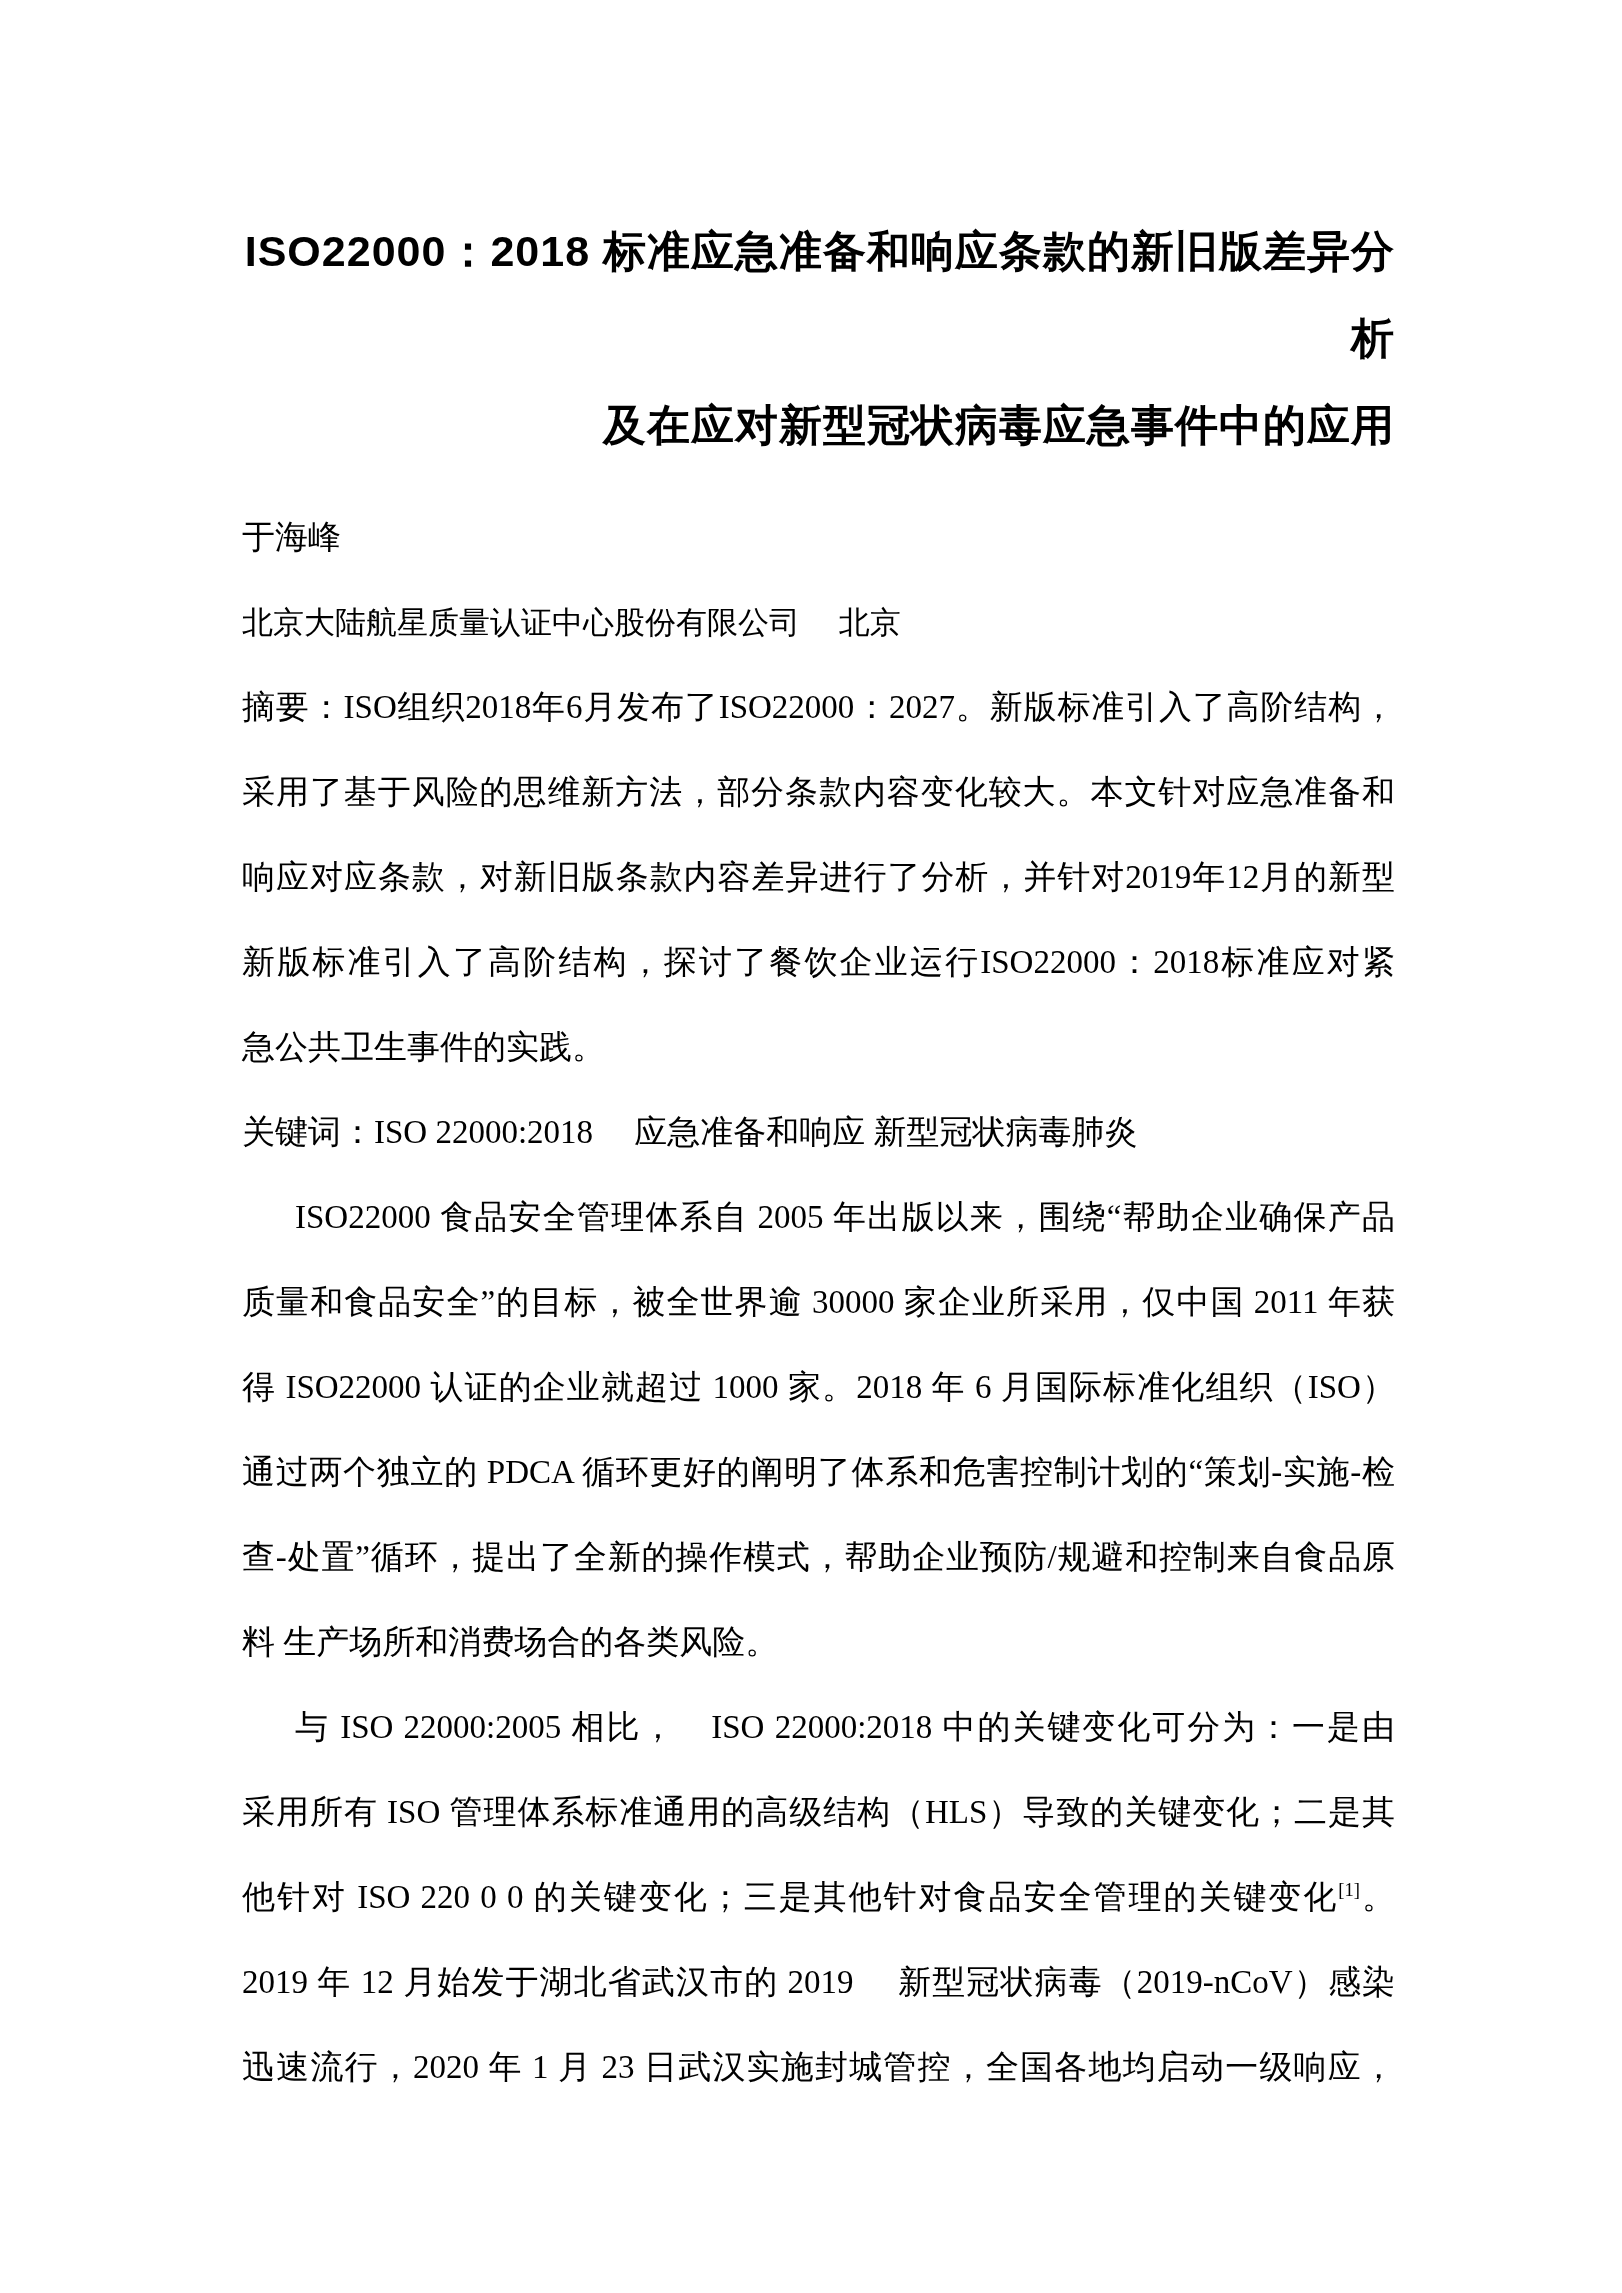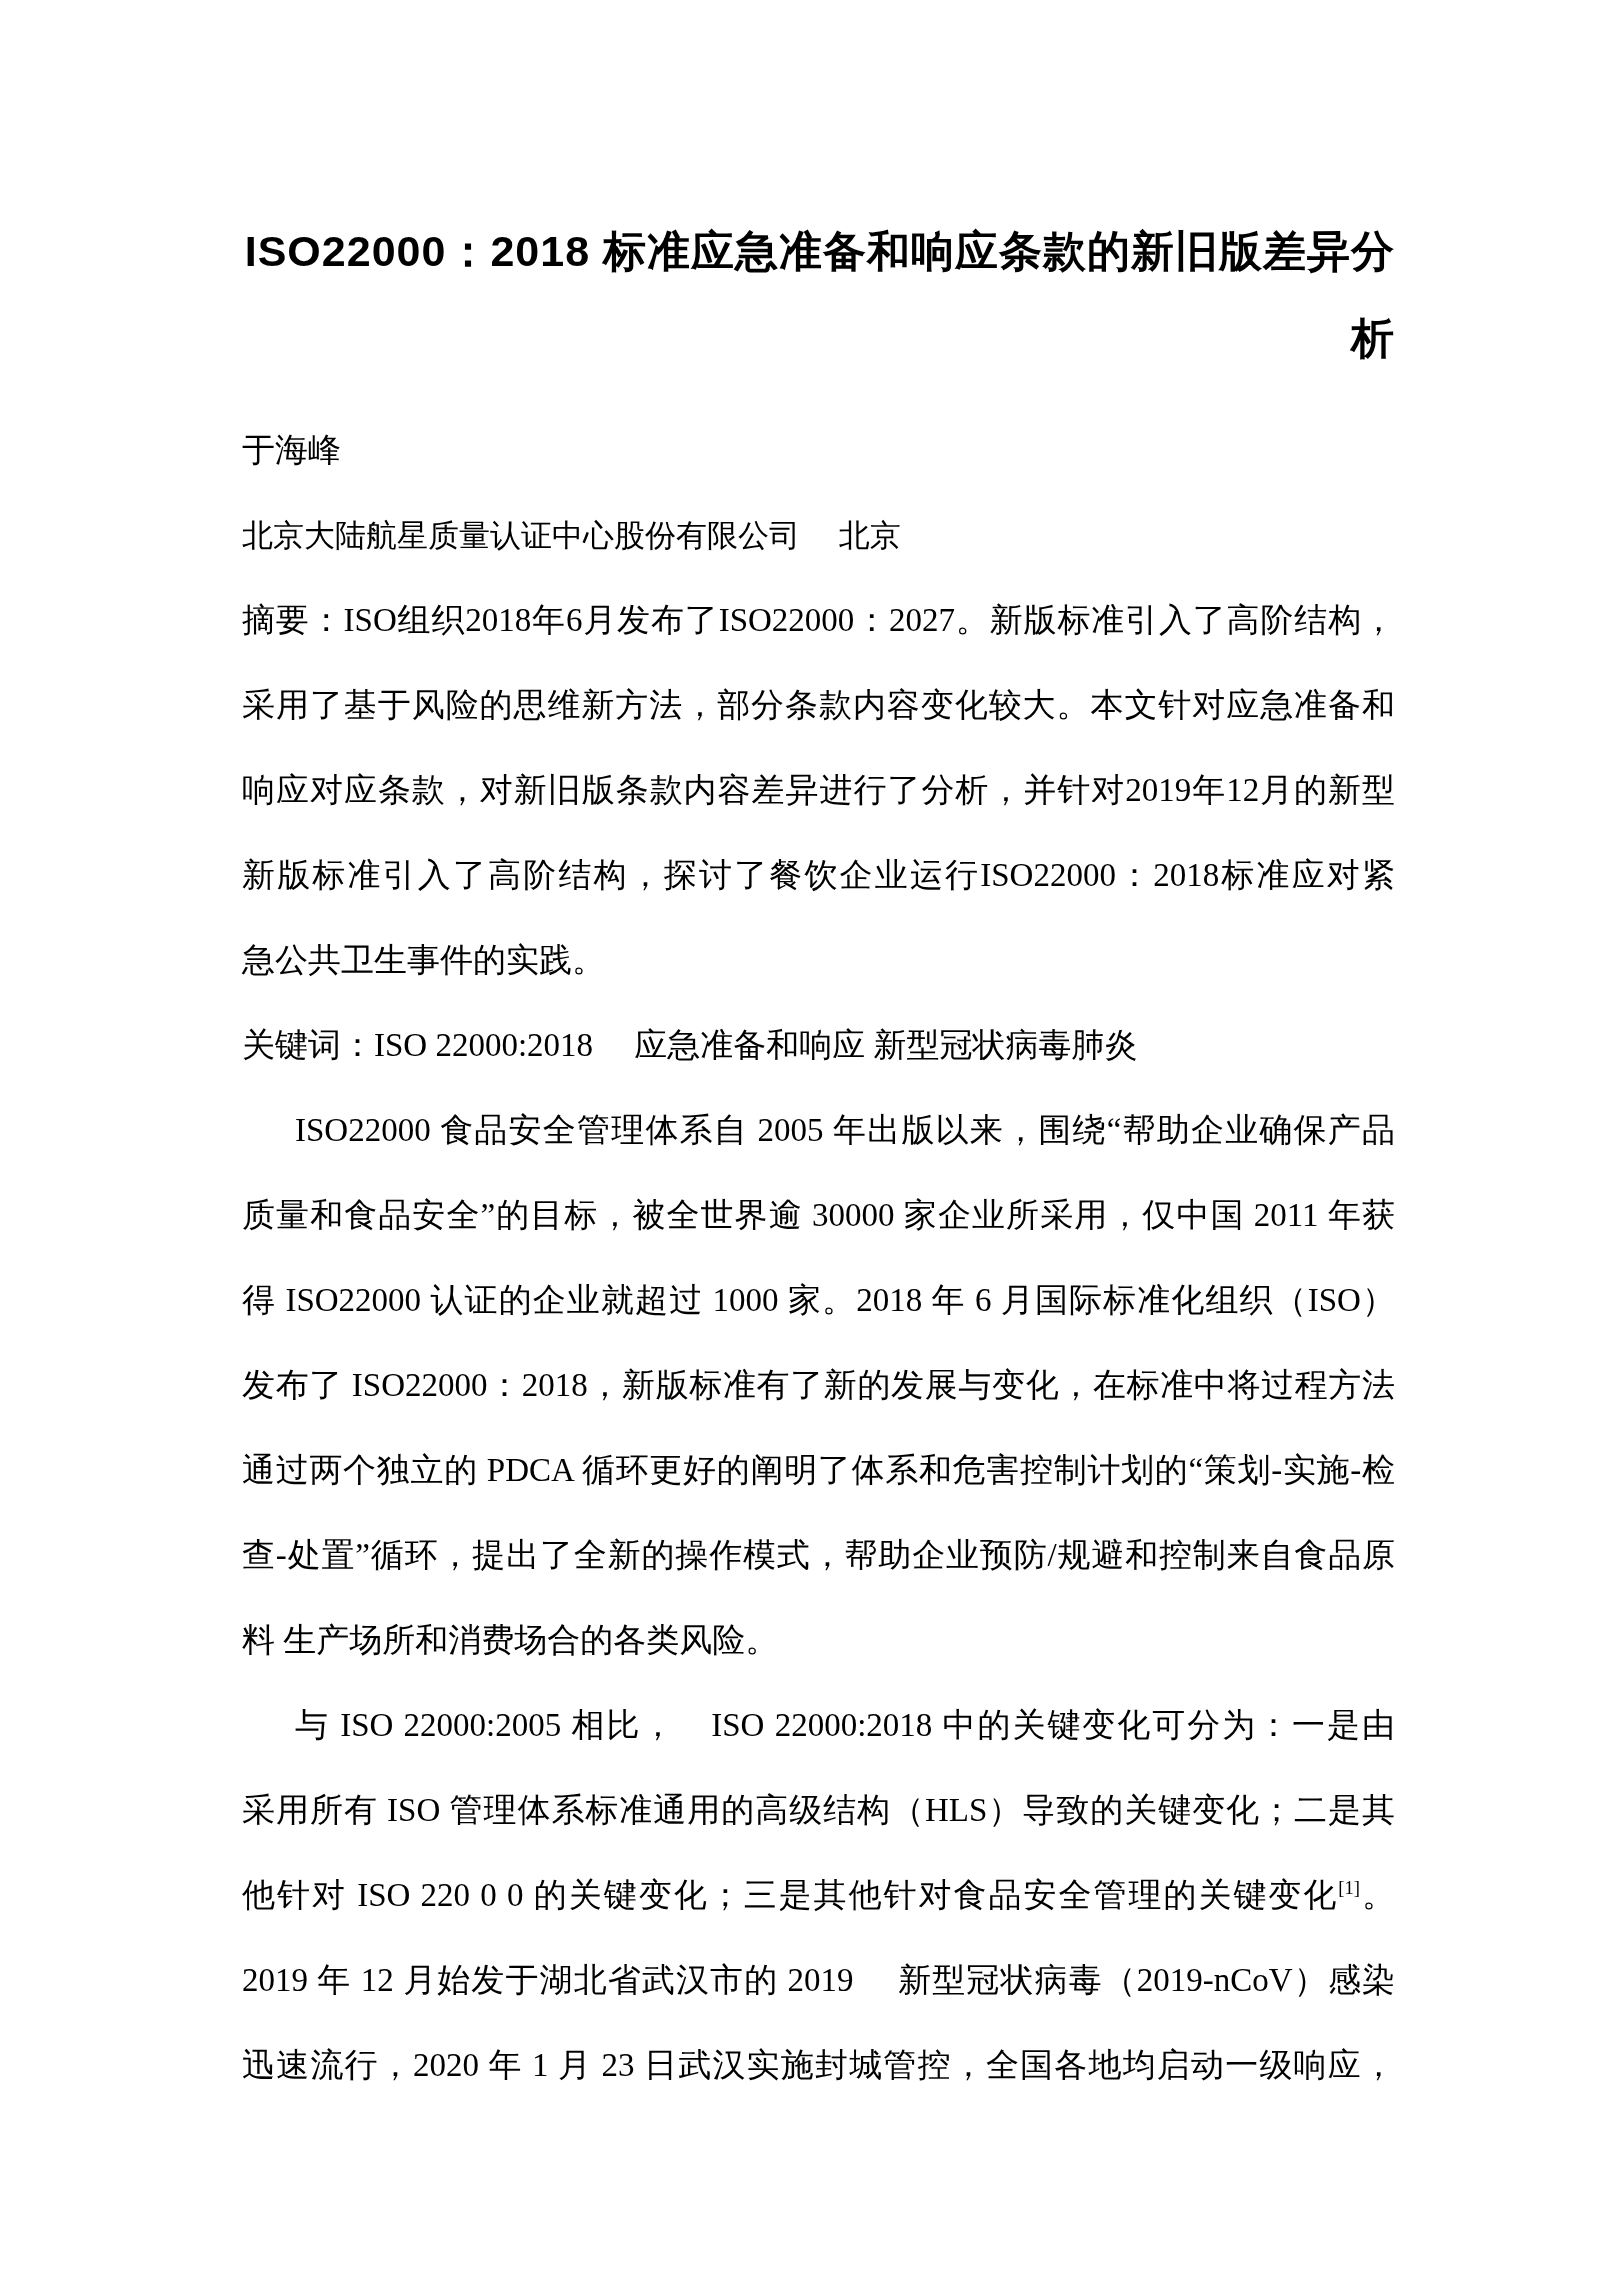--- a/index.html
+++ b/index.html
@@ -56,40 +56,40 @@
   }
 </style>
 </head>
 <body>
 
 <div class="page">
   <div class="content">
 
     <div class="doc-title">
       <div>ISO22000：2018 标准应急准备和响应条款的新旧版差异分析</div>
+      <div>及在应对新型冠状病毒应急事件中的应用</div>
     </div>
 
     <div class="byline author">于海峰</div>
     <div class="byline affiliation">北京大陆航星质量认证中心股份有限公司　 北京</div>
 
     <div>
       <div class="line">摘要：ISO组织2018年6月发布了ISO22000：2027。新版标准引入了高阶结构，</div>
       <div class="line">采用了基于风险的思维新方法，部分条款内容变化较大。本文针对应急准备和</div>
       <div class="line">响应对应条款，对新旧版条款内容差异进行了分析，并针对2019年12月的新型</div>
       <div class="line">新版标准引入了高阶结构，探讨了餐饮企业运行ISO22000：2018标准应对紧</div>
       <div class="line end">急公共卫生事件的实践。</div>
     </div>
 
     <div class="line end">关键词：ISO 22000:2018　 应急准备和响应  新型冠状病毒肺炎</div>
 
     <div>
       <div class="line indent">ISO22000 食品安全管理体系自 2005 年出版以来，围绕“帮助企业确保产品</div>
       <div class="line">质量和食品安全”的目标，被全世界逾 30000 家企业所采用，仅中国 2011 年获</div>
       <div class="line">得 ISO22000 认证的企业就超过 1000 家。2018 年 6 月国际标准化组织（ISO）</div>
-      <div class="line">发布了 ISO22000：2018，新版标准有了新的发展与变化，在标准中将过程方法</div>
       <div class="line">通过两个独立的 PDCA 循环更好的阐明了体系和危害控制计划的“策划-实施-检</div>
       <div class="line">查-处置”循环，提出了全新的操作模式，帮助企业预防/规避和控制来自食品原</div>
       <div class="line end">料 生产场所和消费场合的各类风险。</div>
     </div>
 
     <div>
       <div class="line indent">与 ISO 22000:2005 相比，　ISO 22000:2018 中的关键变化可分为：一是由</div>
       <div class="line">采用所有 ISO 管理体系标准通用的高级结构（HLS）导致的关键变化；二是其</div>
       <div class="line">
         <span>他针对 ISO 220 0 0 的关键变化；三是其他针对食品安全管理的关键变化</span><span class="sup">[1]</span><span>。</span>

